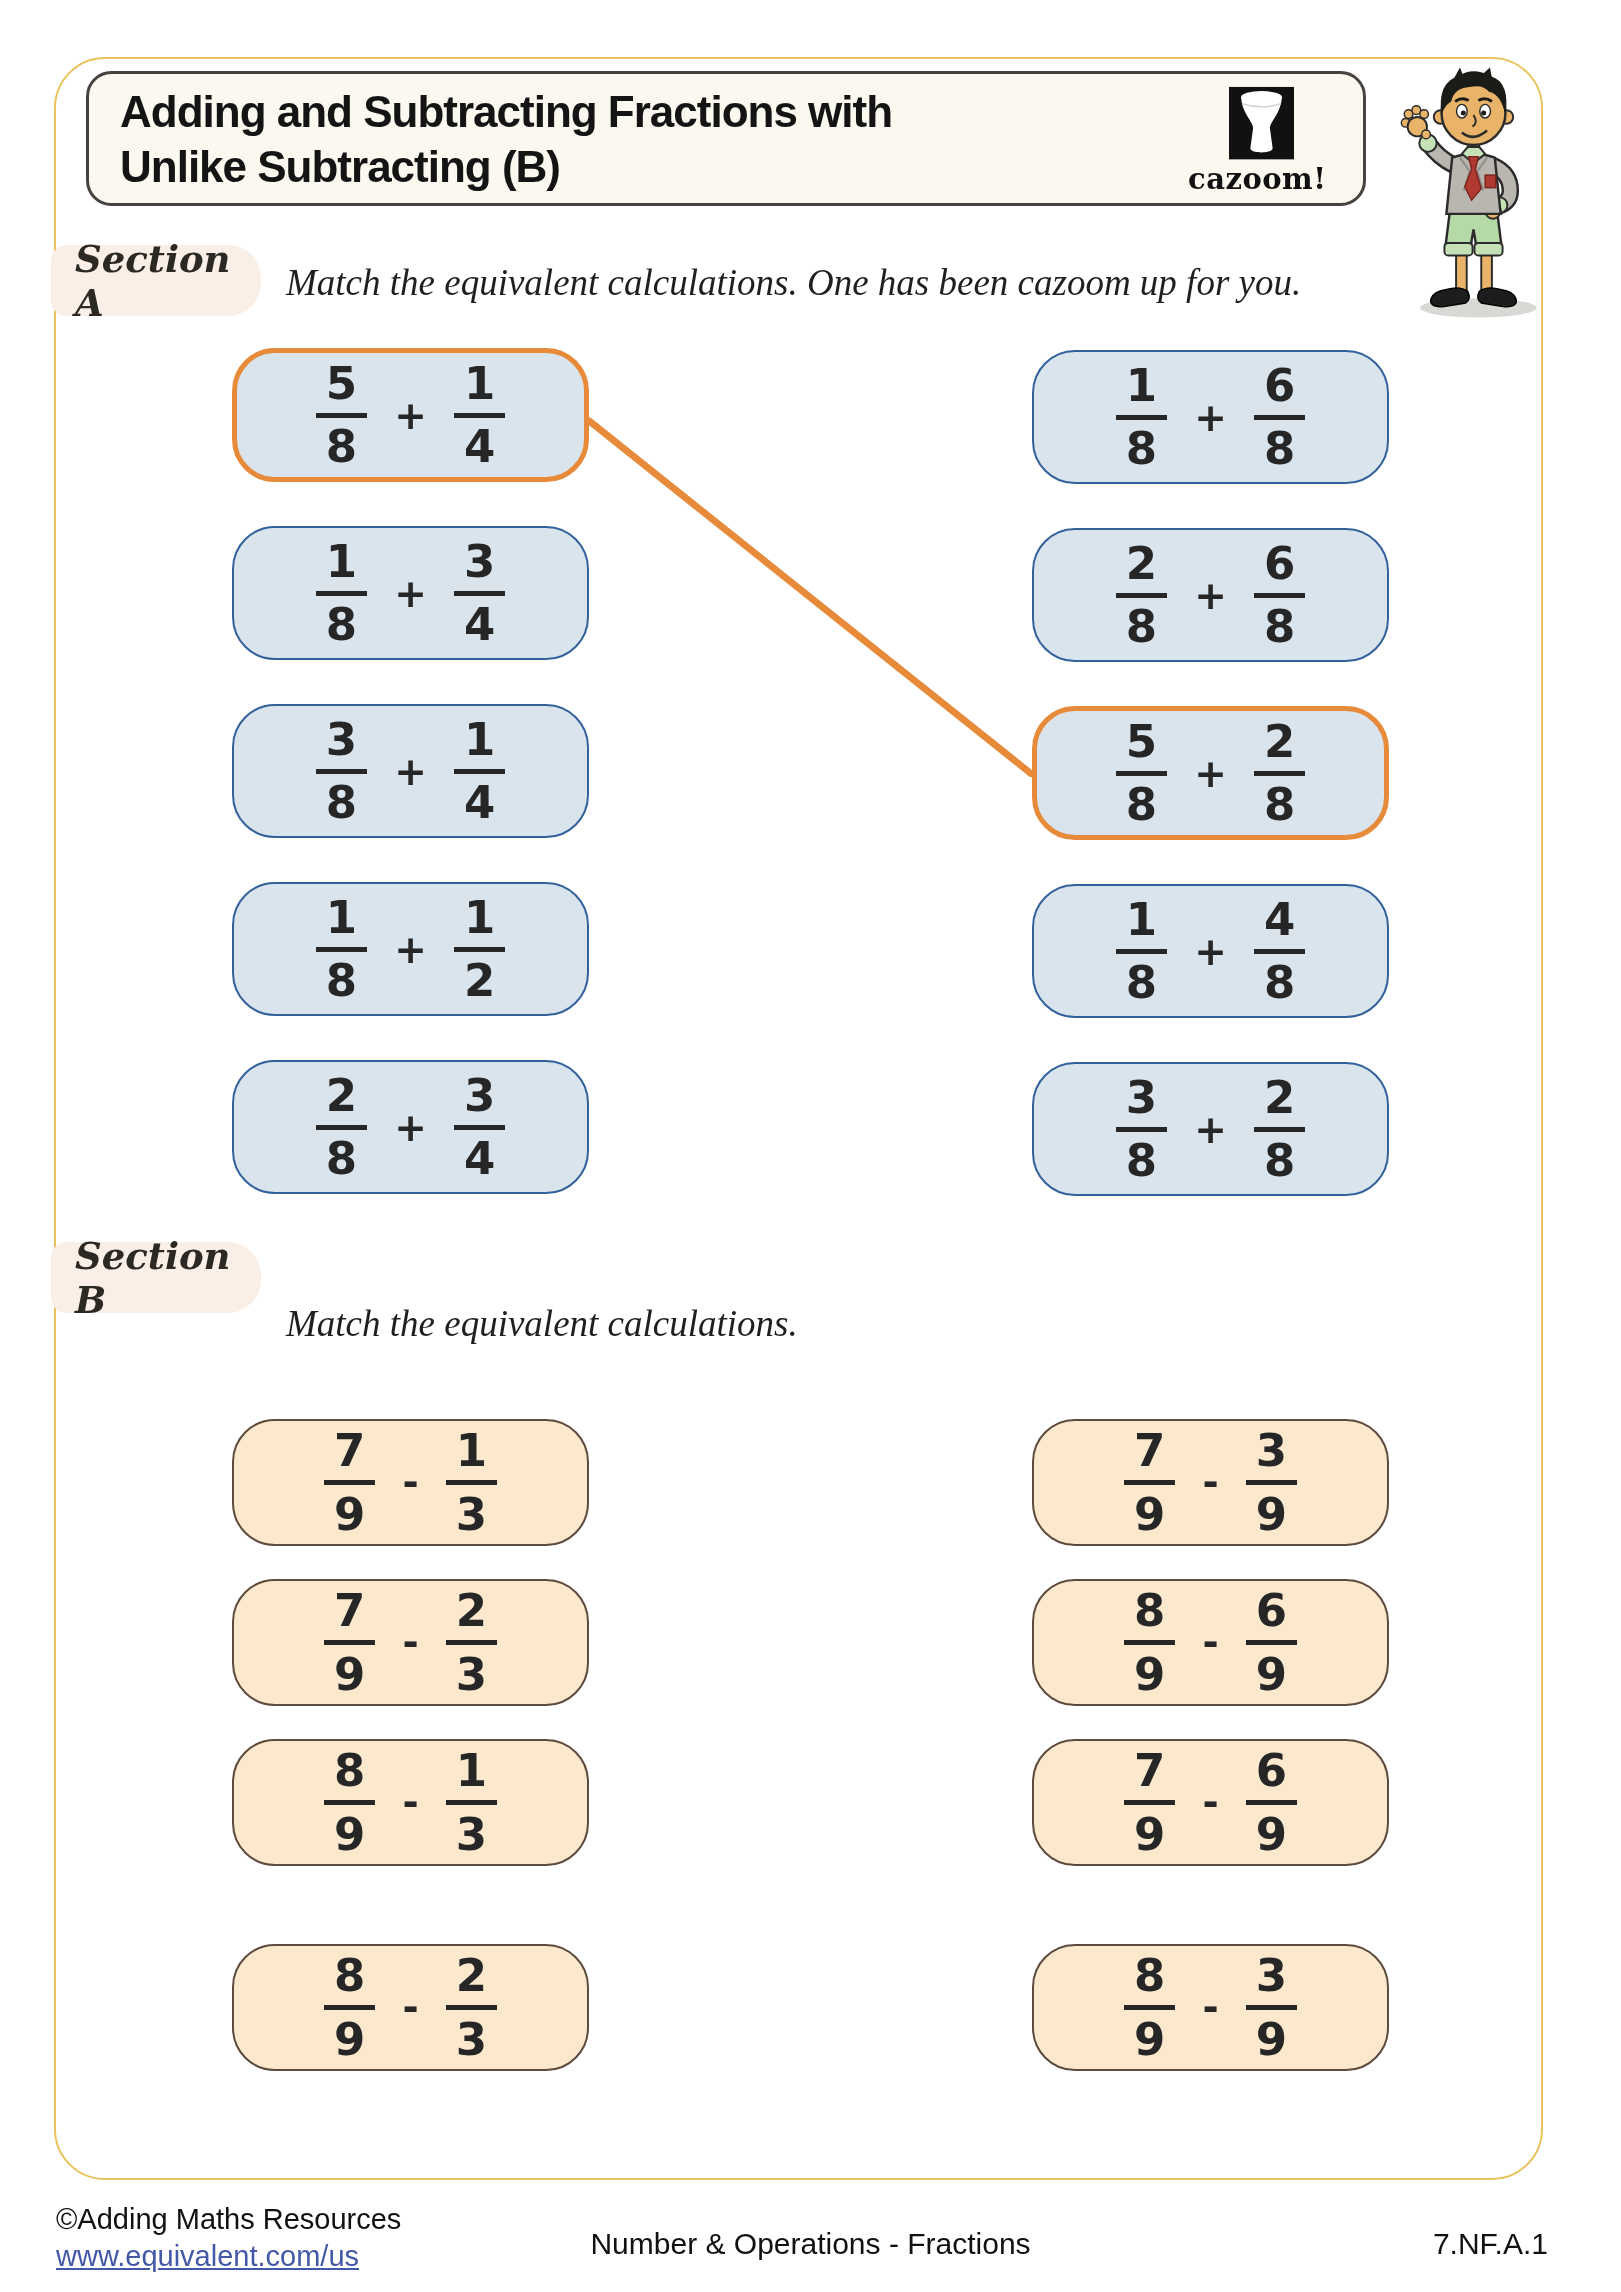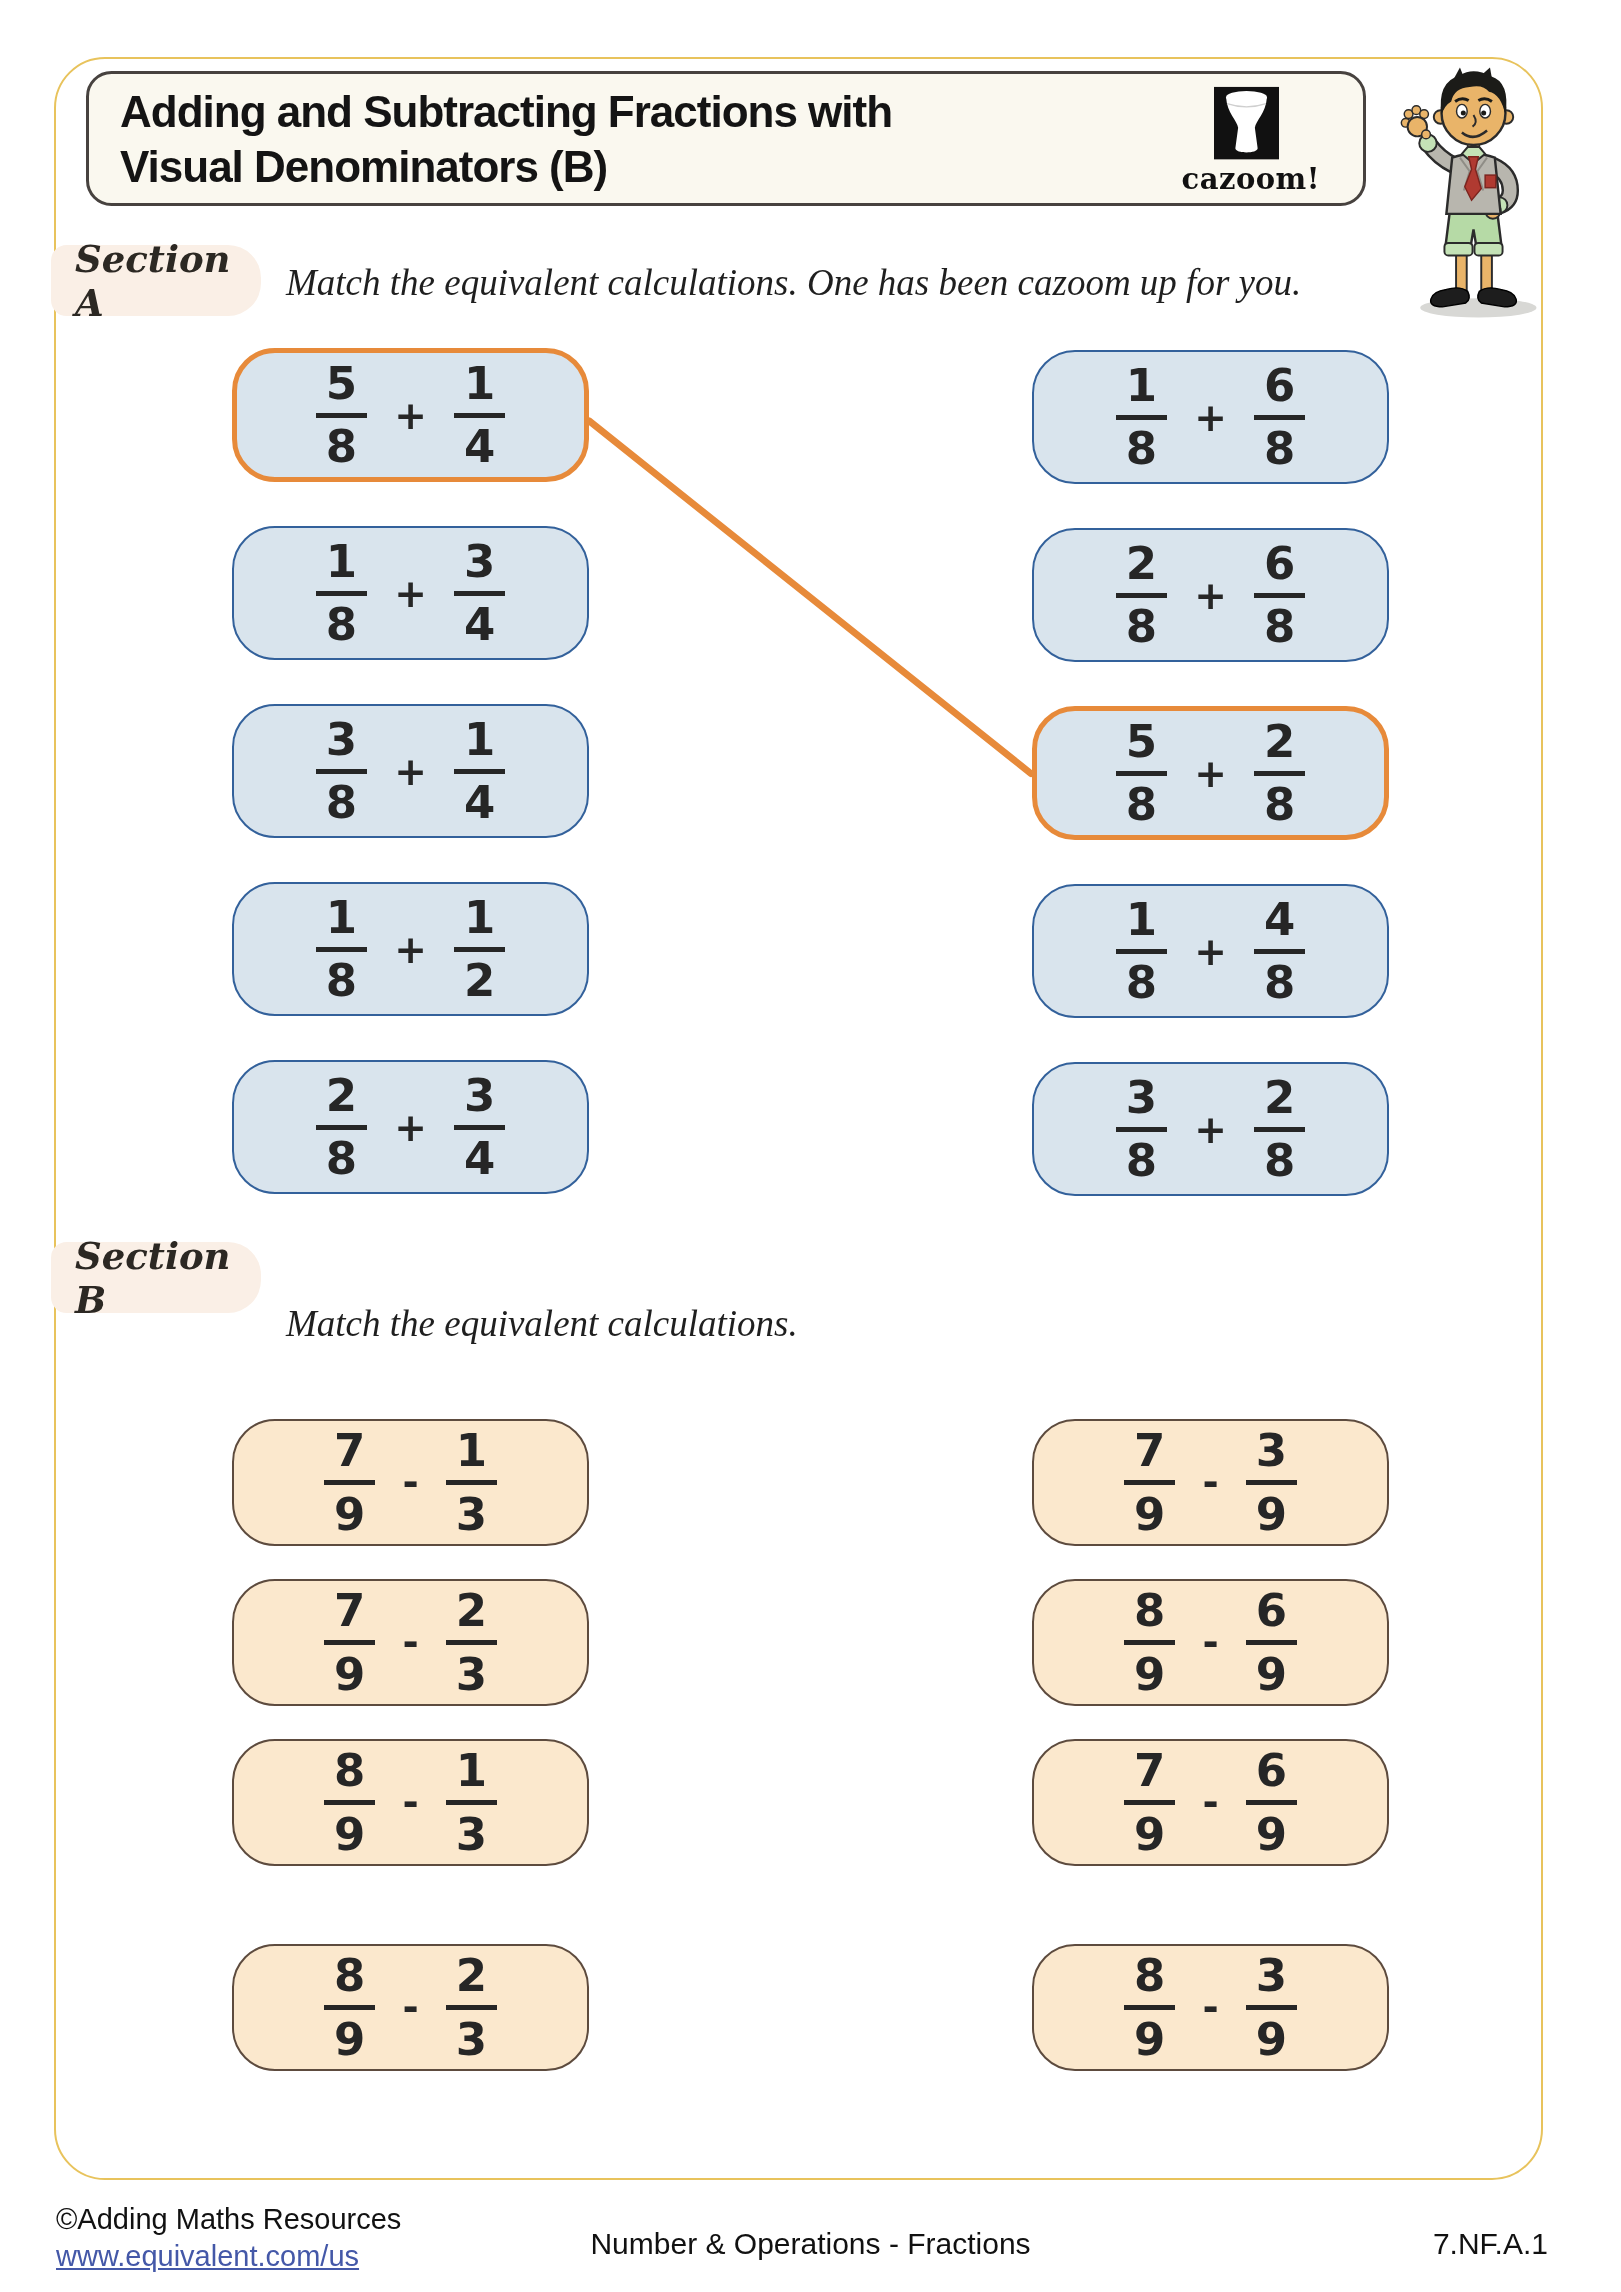--- a/index.html
+++ b/index.html
@@ -13,21 +13,21 @@
     border:2.9px solid var(--frame_gold,#E8C35C); border-radius:51px; z-index:1;
   }
   .title-box {
     position:absolute; left:86px; top:71px; width:1280px; height:135px;
     background:var(--title_box_bg,#FAF8EF); border:3.9px solid #47423F; border-radius:25.5px; z-index:2;
   }
   .title-text {
     position:absolute; left:31px; top:9.8px; font-size:44px; font-weight:bold;
     color:#141414; line-height:1.26; letter-spacing:-1px;
   }
-  .logo { position:absolute; right:43px; top:11.8px; width:147px; text-align:right; }
+  .logo { position:absolute; right:28px; top:11.8px; width:147px; text-align:left; }
   .logo svg { width:65px; height:78px; display:block; margin:0 auto; }
   .logo-text { font-family:"DejaVu Serif", serif; font-weight:bold; font-size:29px; color:#111; margin-top:-2px; letter-spacing:0.5px; }
   .character { position:absolute; left:1396px; top:61px; width:155px; height:265px; z-index:3; }
 
   .section-label {
     position:absolute; left:51px; width:210px; height:71px;
     background:var(--section_label_bg,#FAEFE6); border-radius:15.7px 33px 33px 15.7px;
     display:flex; align-items:center; justify-content:center;
     font-family:"DejaVu Serif", serif; font-style:italic; font-weight:bold;
     font-size:37px; color:#2C2823; z-index:3;padding-left:24px;
@@ -75,21 +75,21 @@
 </head>
 <body>
 
 <div class="page">
 
   <div class="frame"></div>
 
   <div class="title-box">
     <div class="title-text">
       <div>Adding and Subtracting Fractions with</div>
-      <div>Visual Denominators (B)</div>
+      <div>Unlike Subtracting (B)</div>
     </div>
     <div class="logo">
       <svg viewBox="0 0 70 82" xmlns="http://www.w3.org/2000/svg">
         <rect x="0" y="0" width="70" height="78" fill="#111"></rect>
         <ellipse cx="35" cy="11" rx="22" ry="6.5" fill="#fff"></ellipse>
         <path d="M13,11 C14,28 25,36 26,44 L23,66 C23,72 47,72 47,66 L44,44 C45,36 56,28 57,11 Z" fill="#fff"></path>
         <path d="M14,18 Q35,25 56,18" stroke="#cfcfcf" stroke-width="1.5" fill="none"></path>
       </svg>
       <div class="logo-text">cazoom!</div>
     </div>

